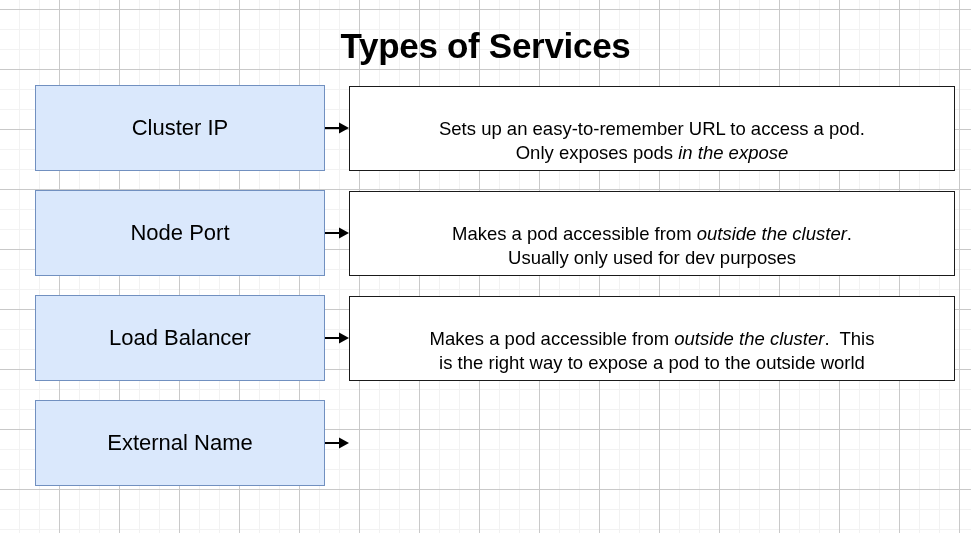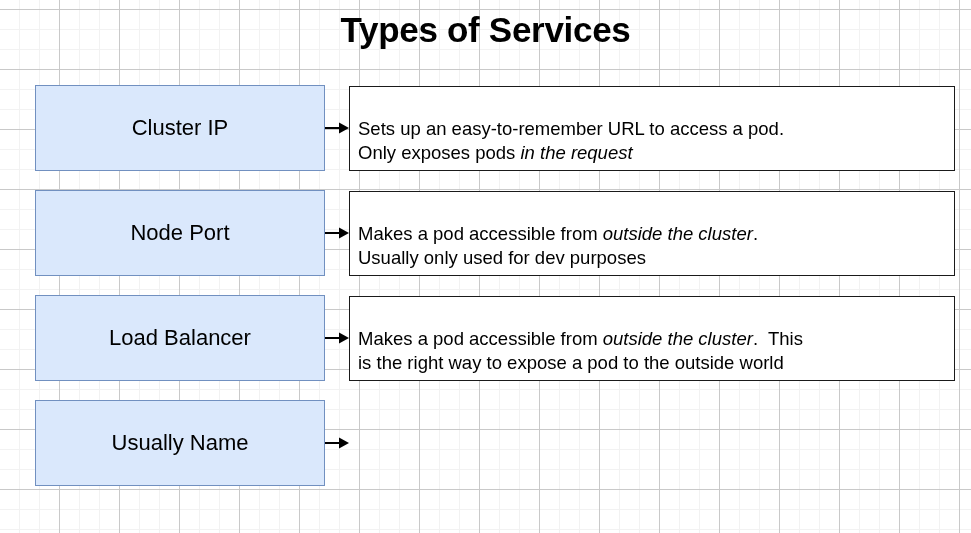--- a/index.html
+++ b/index.html
@@ -29,21 +29,21 @@
     background-position:
       -1px -1px,
       -1px 9px,
       -1px -1px,
       -1px 9px;
   }
 
   #title {
     position: absolute;
     left: 0;
-    top: 10px;
+    top: 26px;
     width: 971px;
     text-align: center;
     font-size: 35px;
     font-weight: bold;
     color: #000000;
     letter-spacing: -0.3px;
     white-space: nowrap;
   }
 
   .row {
@@ -84,20 +84,21 @@
     border: 1.8px solid #1a1a1a;
     display: flex;
     align-items: center;
     justify-content: center;
     padding: 0 8px;
   }
   .desc-text {
     font-size: 18.5px;
     line-height: 1.32;
     color: #000000;
+    text-align: center;
     width: 100%;
     margin-top: 25px;
   }
   .desc-text em {
     font-style: italic;
   }
 
   .connector {
     position: absolute;
     left: 325px;
@@ -118,21 +119,21 @@
     <div class="type-box">
       <span class="type-box-label">Cluster IP</span>
     </div>
     <div class="connector">
       <svg width="24" height="14" viewBox="0 0 24 14" aria-hidden="true">
         <line x1="0" y1="7" x2="16" y2="7" stroke="#000000" stroke-width="2"></line>
         <polygon points="14,1.5 24,7 14,12.5" fill="#000000"></polygon>
       </svg>
     </div>
     <div class="desc-box">
-      <div class="desc-text">Sets up an easy-to-remember URL to access a pod.<br>Only exposes pods <em>in the request</em></div>
+      <div class="desc-text">Sets up an easy-to-remember URL to access a pod.<br>Only exposes pods <em>in the expose</em></div>
     </div>
   </div>
 
   <div class="row" style="top:190px;">
     <div class="type-box">
       <span class="type-box-label">Node Port</span>
     </div>
     <div class="connector">
       <svg width="24" height="14" viewBox="0 0 24 14" aria-hidden="true">
         <line x1="0" y1="7" x2="16" y2="7" stroke="#000000" stroke-width="2"></line>
@@ -154,21 +155,21 @@
         <polygon points="14,1.5 24,7 14,12.5" fill="#000000"></polygon>
       </svg>
     </div>
     <div class="desc-box">
       <div class="desc-text">Makes a pod accessible from <em>outside the cluster</em>.&nbsp; This<br>is the right way to expose a pod to the outside world</div>
     </div>
   </div>
 
   <div class="row" style="top:400px;">
     <div class="type-box">
-      <span class="type-box-label">Usually Name</span>
+      <span class="type-box-label">External Name</span>
     </div>
     <div class="connector">
       <svg width="24" height="14" viewBox="0 0 24 14" aria-hidden="true">
         <line x1="0" y1="7" x2="16" y2="7" stroke="#000000" stroke-width="2"></line>
         <polygon points="14,1.5 24,7 14,12.5" fill="#000000"></polygon>
       </svg>
     </div>
   </div>
 
 </div>

